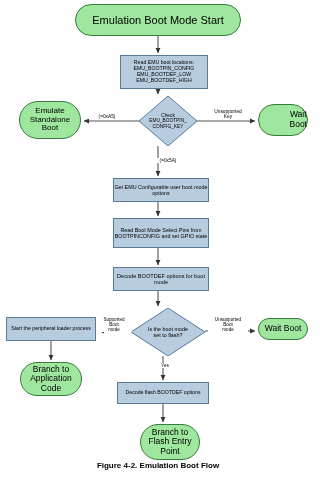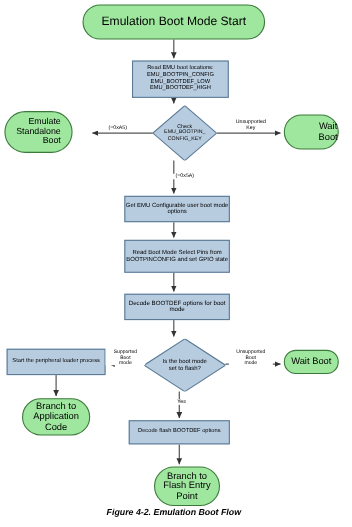--- a/index.html
+++ b/index.html
@@ -69,40 +69,40 @@
     left: 0;
     right: 0;
     text-align: center;
     font-weight: bold;
     color: #000000;
   }
   
   #n-start      { left: 75px;  top: 4px;   width: 166px; height: 32px; font-size: 11px; }
   #n-read-emu   { left: 120px; top: 55px;  width: 88px;  height: 34px; font-size: 5.2px; }
   #d-check      { left: 139px; top: 96px;  width: 58px;  height: 50px; font-size: 4.8px; }
-  #n-emulate    { left: 4px;  top: 101px; width: 62px;  height: 38px; font-size: 8px; text-align: right; }
+  #n-emulate    { left: 19px;  top: 101px; width: 62px;  height: 38px; font-size: 8px; }
   #n-wait1      { left: 258px; top: 104px; width: 50px;  height: 32px; font-size: 8.5px; justify-content: flex-end; }
   #n-getemu     { left: 113px; top: 178px; width: 96px;  height: 24px; font-size: 5.4px; }
   #n-readpins   { left: 113px; top: 218px; width: 96px;  height: 30px; font-size: 5.4px; }
   #n-decode     { left: 113px; top: 267px; width: 96px;  height: 24px; font-size: 5.6px; }
   #d-flash      { left: 131px; top: 308px; width: 74px;  height: 48px; font-size: 5.4px; }
   #n-startper   { left: 6px;   top: 317px; width: 90px;  height: 24px; font-size: 5.2px; }
   #n-branchapp  { left: 20px;  top: 362px; width: 62px;  height: 34px; font-size: 8.5px; }
   #n-wait2      { left: 258px; top: 318px; width: 50px;  height: 22px; font-size: 8.5px; }
   #n-decflash   { left: 117px; top: 382px; width: 92px;  height: 22px; font-size: 5.2px; }
   #n-branchflash{ left: 140px; top: 424px; width: 60px;  height: 36px; font-size: 8.5px; }
 
   #l-a5         { left: 88px;  top: 114px; width: 38px;  font-size: 4.8px; }
   #l-unsupkey   { left: 206px; top: 109px; width: 44px;  font-size: 4.8px; }
   #l-5a         { left: 150px; top: 158px; width: 36px;  font-size: 4.8px; }
   #l-supboot    { left: 96px;  top: 317px; width: 36px;  font-size: 4.6px; }
   #l-unsupboot  { left: 208px; top: 317px; width: 40px;  font-size: 4.6px; }
   #l-yes        { left: 153px; top: 363px; width: 24px;  font-size: 4.8px; }
 
-  #fig-caption  { top: 461px; font-size: 8px; font-style: italic; }
+  #fig-caption  { top: 461px; font-size: 8px; }
 </style>
 </head>
 <body>
 
 <svg id="canvas" viewBox="0 0 316 479" xmlns="http://www.w3.org/2000/svg">
   <defs>
     <marker id="arr" markerWidth="7" markerHeight="7" refX="5.4" refY="2.6" orient="auto" markerUnits="userSpaceOnUse">
       <path d="M0,0 L5.6,2.6 L0,5.2 z" fill="#333333"></path>
     </marker>
   </defs>

